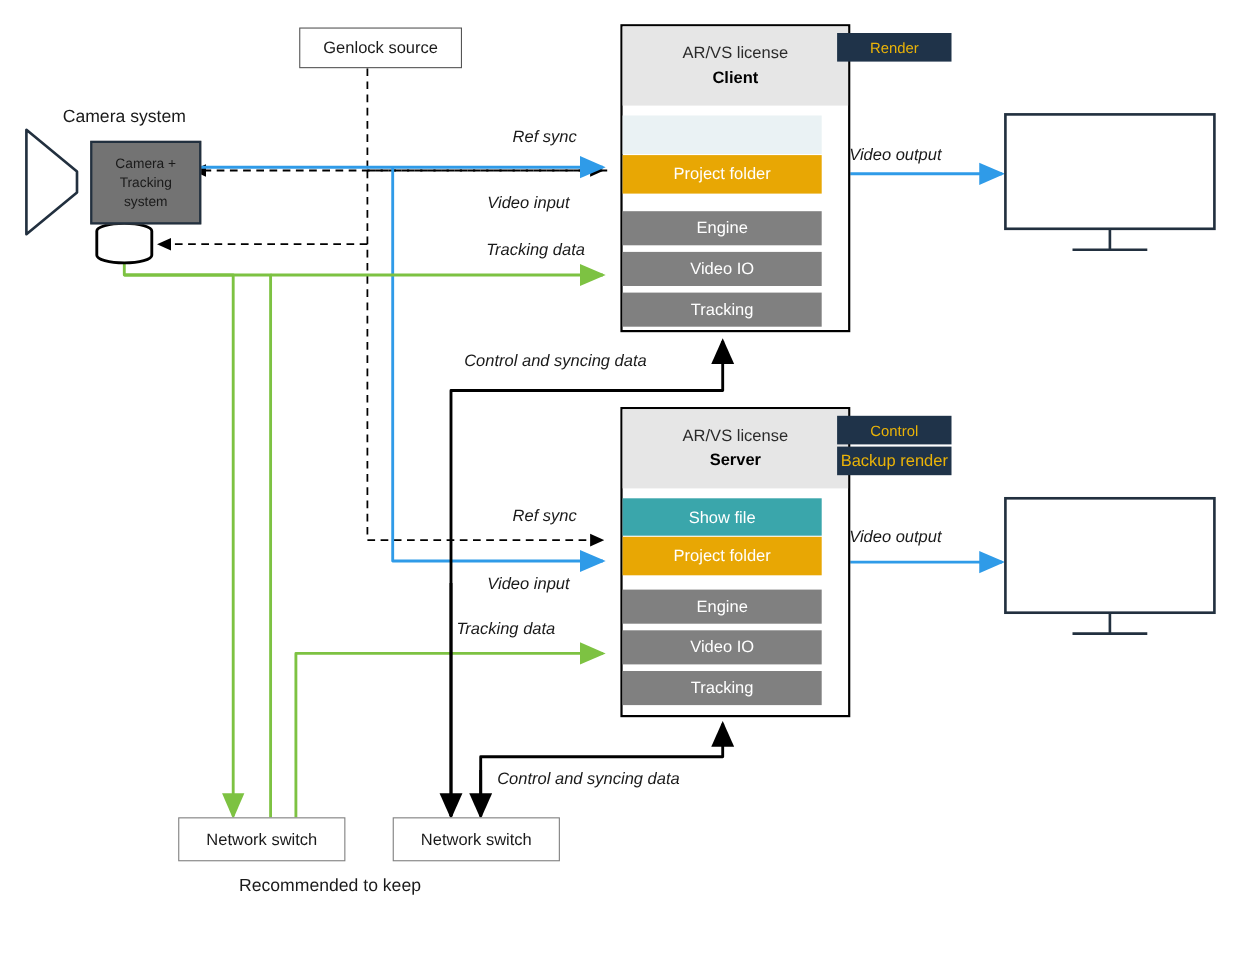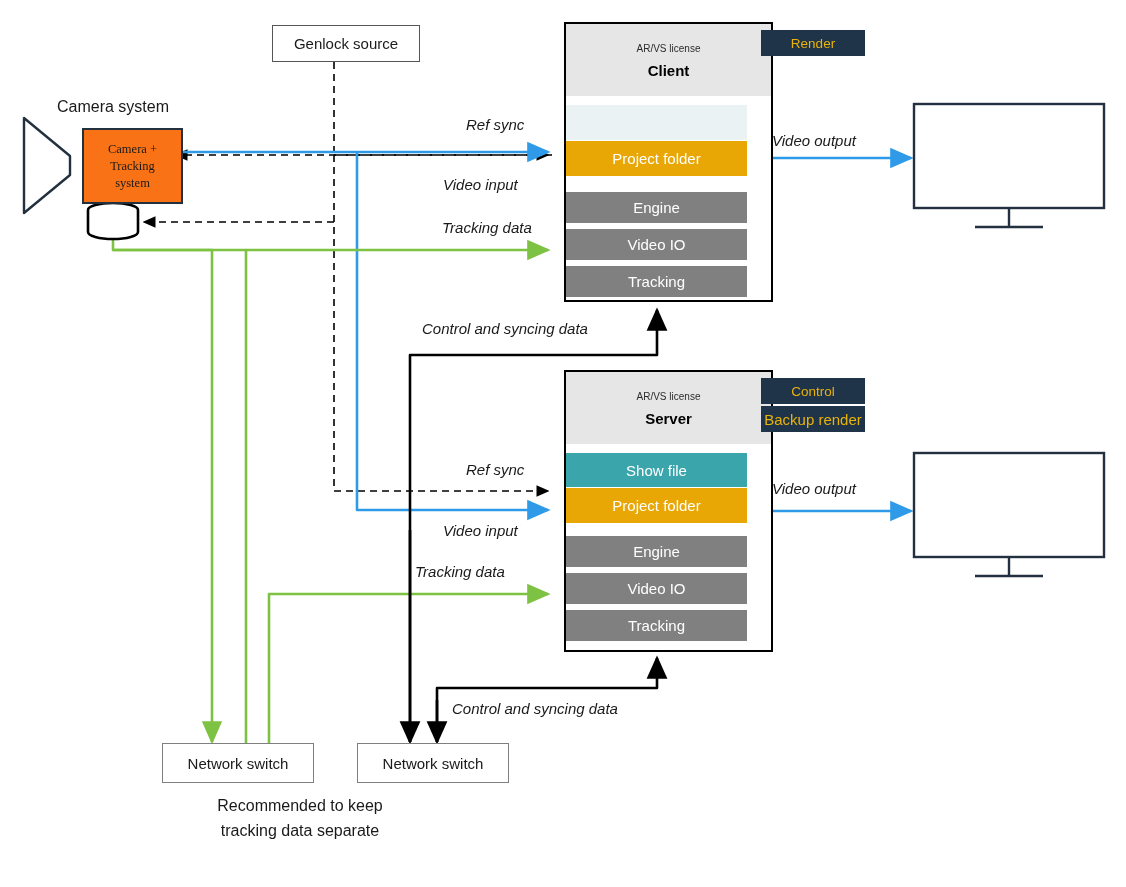--- a/index.html
+++ b/index.html
@@ -7,21 +7,21 @@
   body{width:1126px;height:887px;font-family:"Liberation Sans",sans-serif;}
   #stage{position:relative;width:1126px;height:887px;overflow:hidden;background:#fff;}
   svg.wires{position:absolute;left:0;top:0;width:1126px;height:887px;pointer-events:none;}
 
   .box{position:absolute;box-sizing:border-box;margin-left:12px;}
 
   
   .machine{border:2px solid #000;background:#fff;}
   .machine-head{background:#e6e6e6;width:100%;box-sizing:border-box;
        display:flex;flex-direction:column;align-items:center;justify-content:center;}
-  .machine-head .lic{font-size:10px;color:#2b2b2b;line-height:22px;}
+  .machine-head .lic{font-size:15px;color:#2b2b2b;line-height:22px;}
   .machine-head .role{font-size:15px;color:#000;font-weight:bold;line-height:22px;}
   .row{position:absolute;box-sizing:border-box;display:flex;align-items:center;justify-content:center;
        font-size:15px;color:#fff;}
   .row.gray{background:#808080;}
   .row.amber{background:#e8a704;}
   .row.teal{background:#3aa6ab;}
   .row.ghost{background:#eaf2f4;}
 
   
   .badge{position:absolute;box-sizing:border-box;background:#1f3349;color:#eab308;
@@ -32,23 +32,23 @@
        justify-content:center;font-size:15px;color:#1a1a1a;}
   .plainthin{border:1px solid #555;background:#fff;display:flex;align-items:center;
        justify-content:center;font-size:15px;color:#1a1a1a;}
 
   
   .txt{position:absolute;font-size:15px;color:#1a1a1a;white-space:nowrap;}
   .ital{font-style:italic;}
   .cen{text-align:center;}
 
   
-  .cambody{border:2px solid #22303f;background:#f97316;box-sizing:border-box;
+  .cambody{border:2px solid #22303f;background:#737373;box-sizing:border-box;
      display:flex;flex-direction:column;align-items:center;justify-content:center;
-     font-size:12.5px;color:#1a1a1a;line-height:17px;text-align:center;font-family:Liberation Serif, serif;}
+     font-size:12.5px;color:#1a1a1a;line-height:17px;text-align:center;}
 </style>
 </head>
 <body>
 
 <div id="stage">
 
   <svg class="wires" viewBox="0 0 1126 887">
     <defs>
       <marker id="ahBlue" markerWidth="9" markerHeight="9" refX="8" refY="4.5" orient="auto">
         <path d="M0,0.6 L9,4.5 L0,8.4 Z" fill="#2F9BE8"></path>
@@ -180,21 +180,20 @@
   </div>
 
   <div class="box plain" style="left:150px;top:743px;width:152px;height:40px;">
     <span>Network switch</span>
   </div>
   <div class="box plain" style="left:345px;top:743px;width:152px;height:40px;">
     <span>Network switch</span>
   </div>
 
   <div class="txt cen" style="left:150px;top:797px;width:300px;font-size:16px;">Recommended to keep</div>
-  <div class="txt cen" style="left:150px;top:822px;width:300px;font-size:16px;">tracking data separate</div>
 
   <div class="txt ital" style="left:466px;top:116px;">Ref sync</div>
   <div class="txt ital" style="left:443px;top:176px;">Video input</div>
   <div class="txt ital" style="left:442px;top:219px;">Tracking data</div>
   <div class="txt ital" style="left:772px;top:132px;">Video output</div>
   <div class="txt ital" style="left:422px;top:320px;">Control and syncing data</div>
 
   <div class="txt ital" style="left:466px;top:461px;">Ref sync</div>
   <div class="txt ital" style="left:443px;top:522px;">Video input</div>
   <div class="txt ital" style="left:415px;top:563px;">Tracking data</div>

